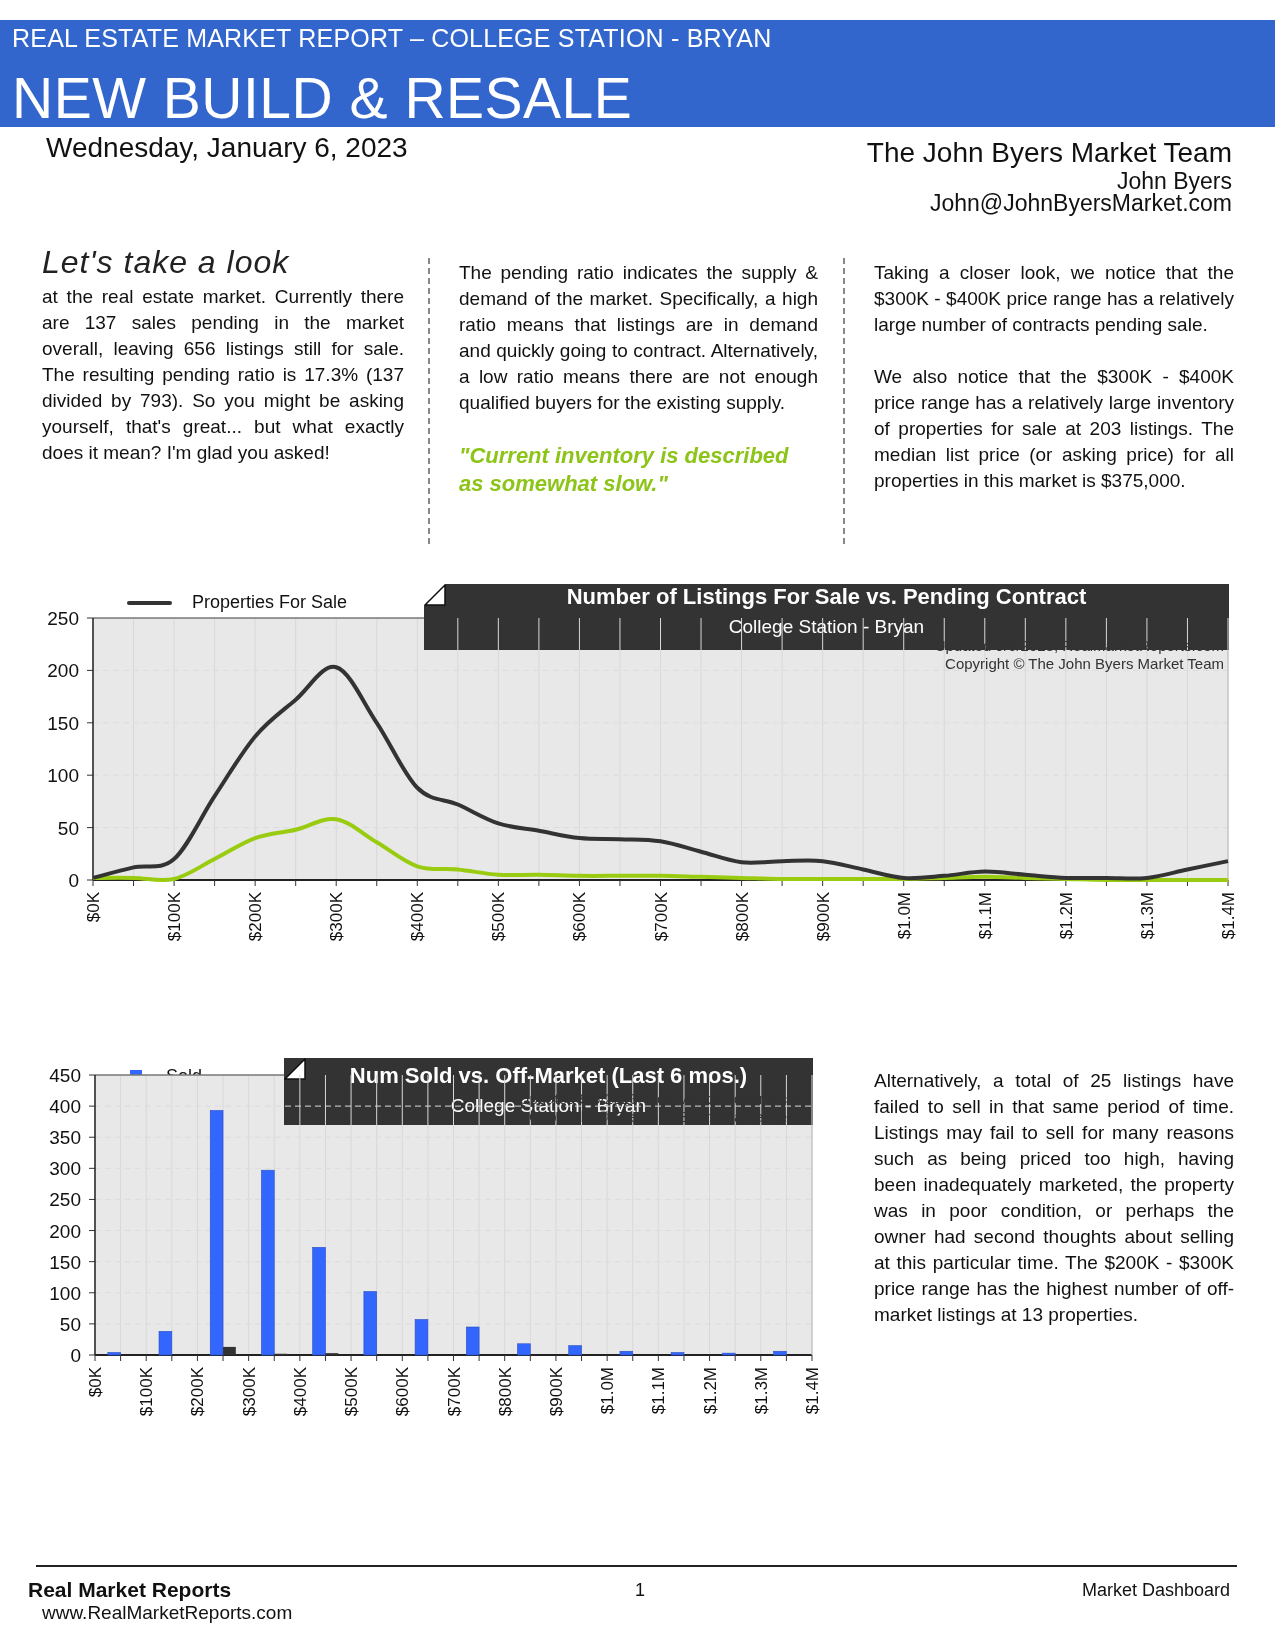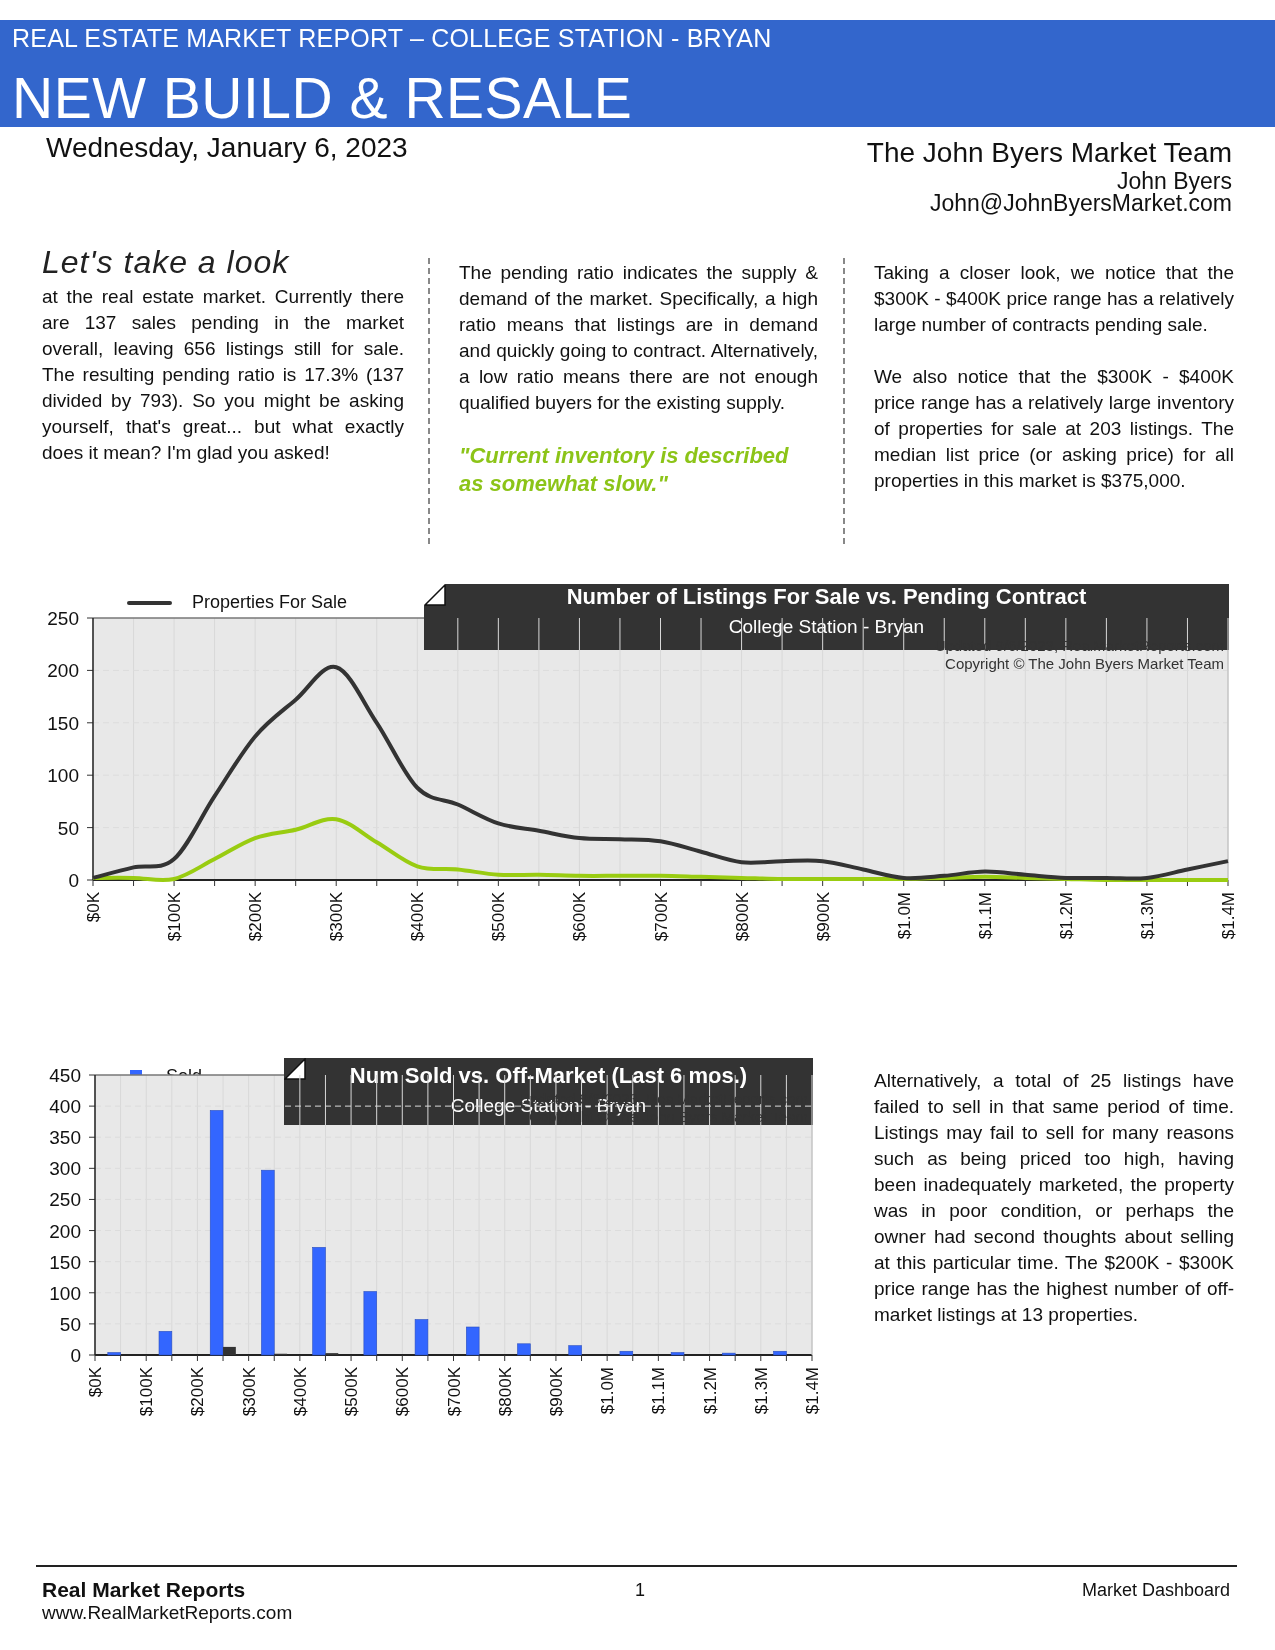--- a/index.html
+++ b/index.html
@@ -323,16 +323,16 @@
     <rect x="671.1607142857143" y="242.51111111111112" width="12.803571428571429" height="2.48888888888888" fill="#3366ff" stroke="#2a4fbf" stroke-width="0.6"></rect>
     <rect x="722.375" y="243.13333333333333" width="12.803571428571429" height="1.8666666666666742" fill="#3366ff" stroke="#2a4fbf" stroke-width="0.6"></rect>
     <rect x="773.5892857142858" y="241.26666666666668" width="12.803571428571429" height="3.73333333333332" fill="#3366ff" stroke="#2a4fbf" stroke-width="0.6"></rect>
   </svg>
 
 <div class="col" style="left:874px; top:1042px; width:360px;">
   <div style="margin-top:26px;">Alternatively, a total of 25 listings have failed to sell in that same period of time.  Listings may fail to sell for many reasons such as being priced too high, having been inadequately marketed, the property was in poor condition, or perhaps the owner had second thoughts about selling at this particular time.  The $200K - $300K price range has the highest number of off-market listings at 13 properties.</div>
 </div>
 
 <div class="footer-line"></div>
-<div class="footer" style="left:42px; top:1578px; font-weight:bold; font-size:21px;">Real Market Reports</div>
+<div class="footer" style="left:28px; top:1578px; font-weight:bold; font-size:21px;">Real Market Reports</div>
 <div class="footer" style="left:42px; top:1602px; font-size:19px;">www.RealMarketReports.com</div>
 <div class="footer" style="left:635px; top:1580px;">1</div>
 <div class="footer" style="right:45px; top:1580px;">Market Dashboard</div>
 
 </body></html>

